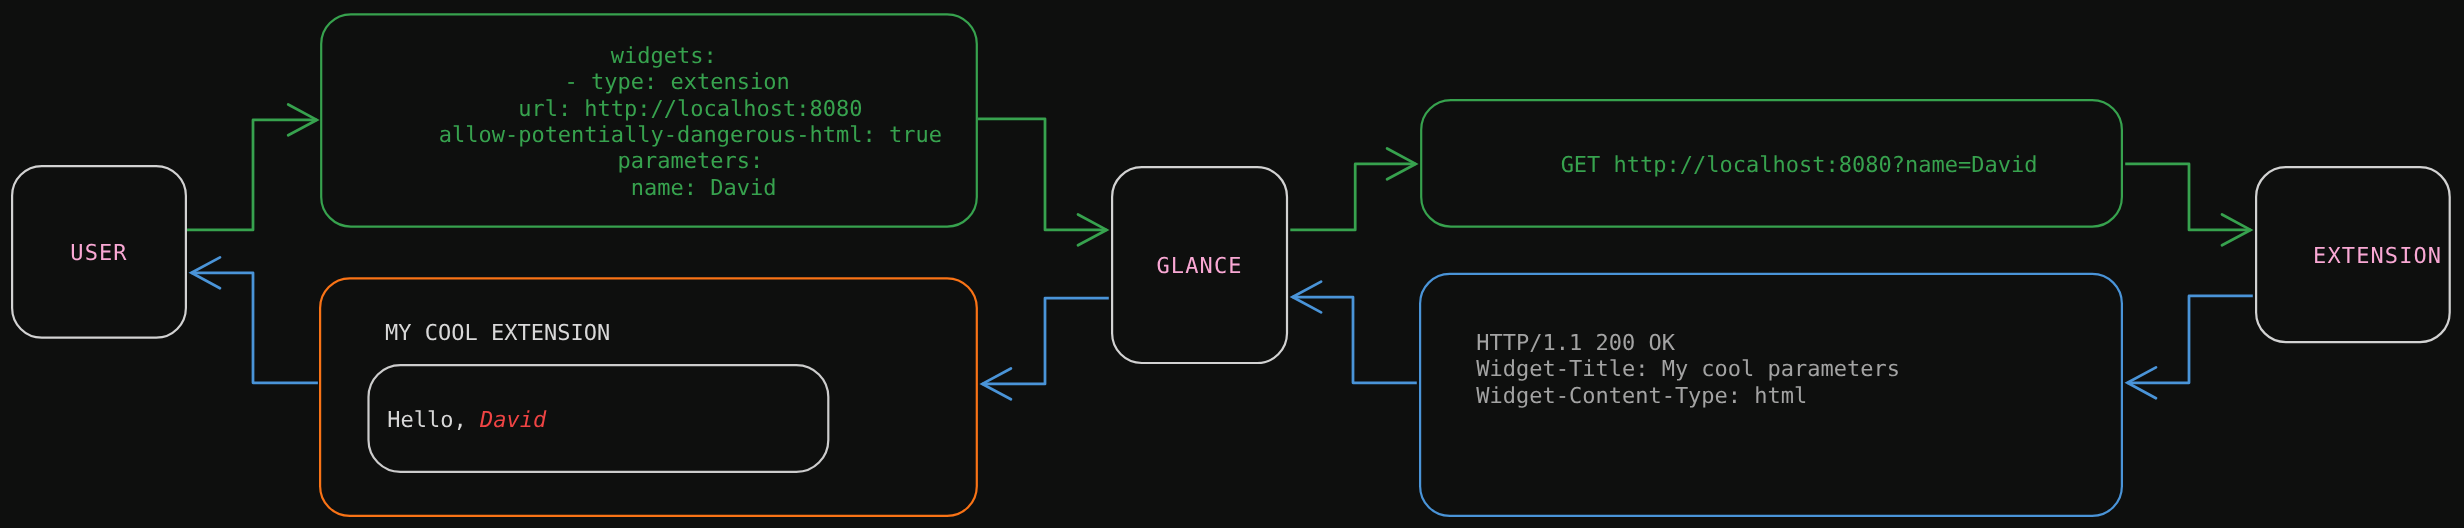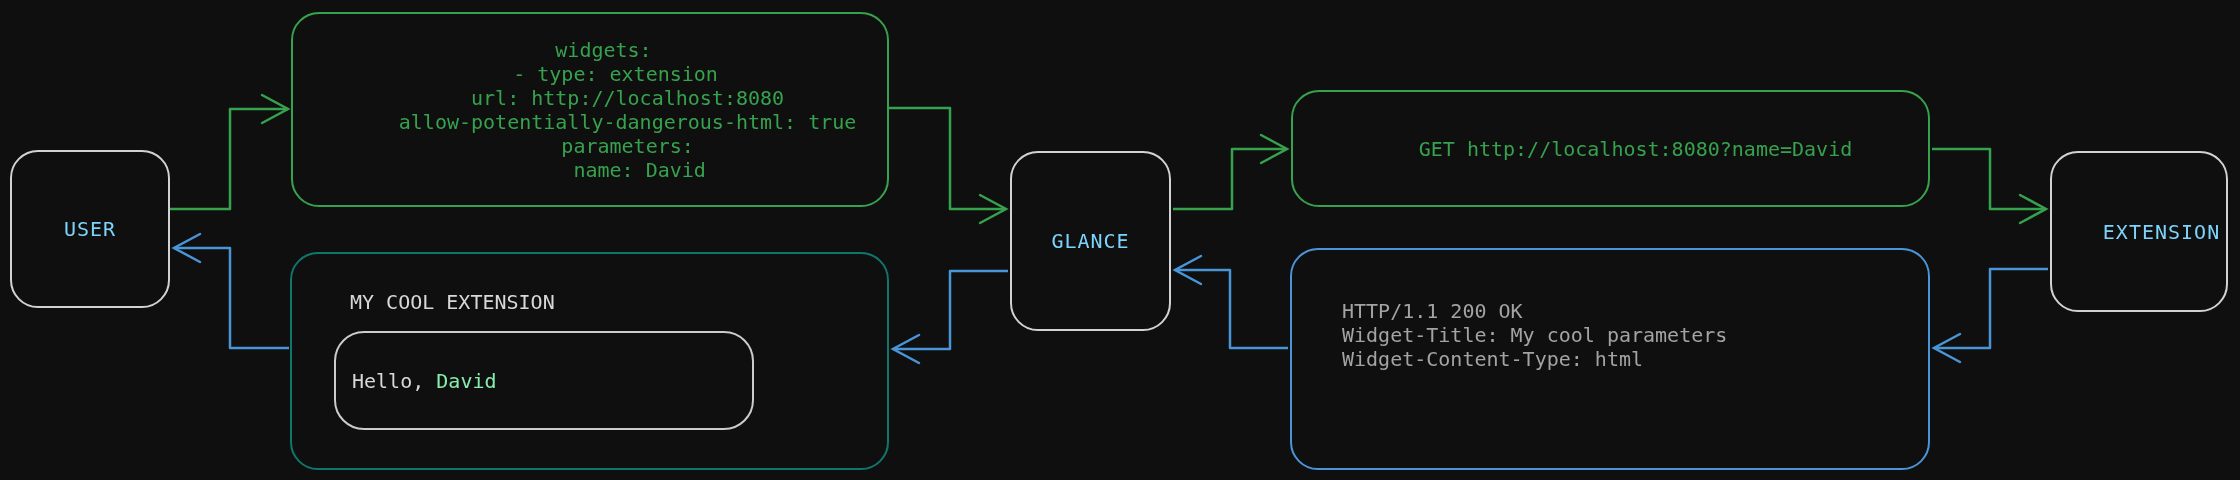--- a/index.html
+++ b/index.html
@@ -11,21 +11,21 @@
     overflow:hidden;
   }
   #wires{position:absolute;left:0;top:0;width:2240px;height:480px;}
 
   
   .node{
     position:absolute;
     border:2px solid #d2d2d2;
     border-radius:28px;
     display:flex;align-items:center;justify-content:center;
-    color:#7dd3fc;
+    color:#f9a8d4;
     font-size:20px;
     letter-spacing:1px;
     background:#0e0f0e;
     box-sizing:border-box;
   }
   #node-user{left:10px;top:150px;width:160px;height:158px;}
   #node-glance{left:1010px;top:151px;width:161px;height:180px;}
   #node-extension{left:2050px;top:151px;width:178px;height:161px;padding-left:45px;}
 
   
@@ -46,37 +46,37 @@
     white-space:pre;
     font-size:20px;
     line-height:24px;
     height:24px;
   }
 
   
   #box-widget{
     position:absolute;
     left:290px;top:252px;width:599px;height:218px;
-    border:2px solid #0f766e;border-radius:28px;
+    border:2px solid #f97316;border-radius:28px;
     box-sizing:border-box;
     background:#0e0f0e;
   }
   #widget-title{
     position:absolute;left:58px;top:36px;
     color:#d8d8d8;font-size:20px;white-space:pre;
   }
   #widget-inner{
     position:absolute;left:42px;top:77px;width:420px;height:99px;
     border:2px solid #cccccc;border-radius:30px;
     box-sizing:border-box;
     display:flex;align-items:center;
     padding-left:16px;
   }
   #widget-greeting{font-size:20px;color:#d8d8d8;white-space:pre;}
-  #widget-greeting .hl{color:#86efac;}
+  #widget-greeting .hl{color:#ef4444;font-style:italic;}
 </style>
 </head>
 <body>
 
 <div id="canvas">
 
   <svg id="wires" viewBox="0 0 2240 480" xmlns="http://www.w3.org/2000/svg">
       <polyline points="170,209 230,209 230,109 288,109" fill="none" stroke="#37a24e" stroke-width="2.5" stroke-linejoin="round"></polyline>
       <path d="M 262 95 L 288 109 L 262 123" fill="none" stroke="#37a24e" stroke-width="2.5" stroke-linecap="round"></path>
       <polyline points="889,108 950,108 950,209 1006,209" fill="none" stroke="#37a24e" stroke-width="2.5" stroke-linejoin="round"></polyline>

